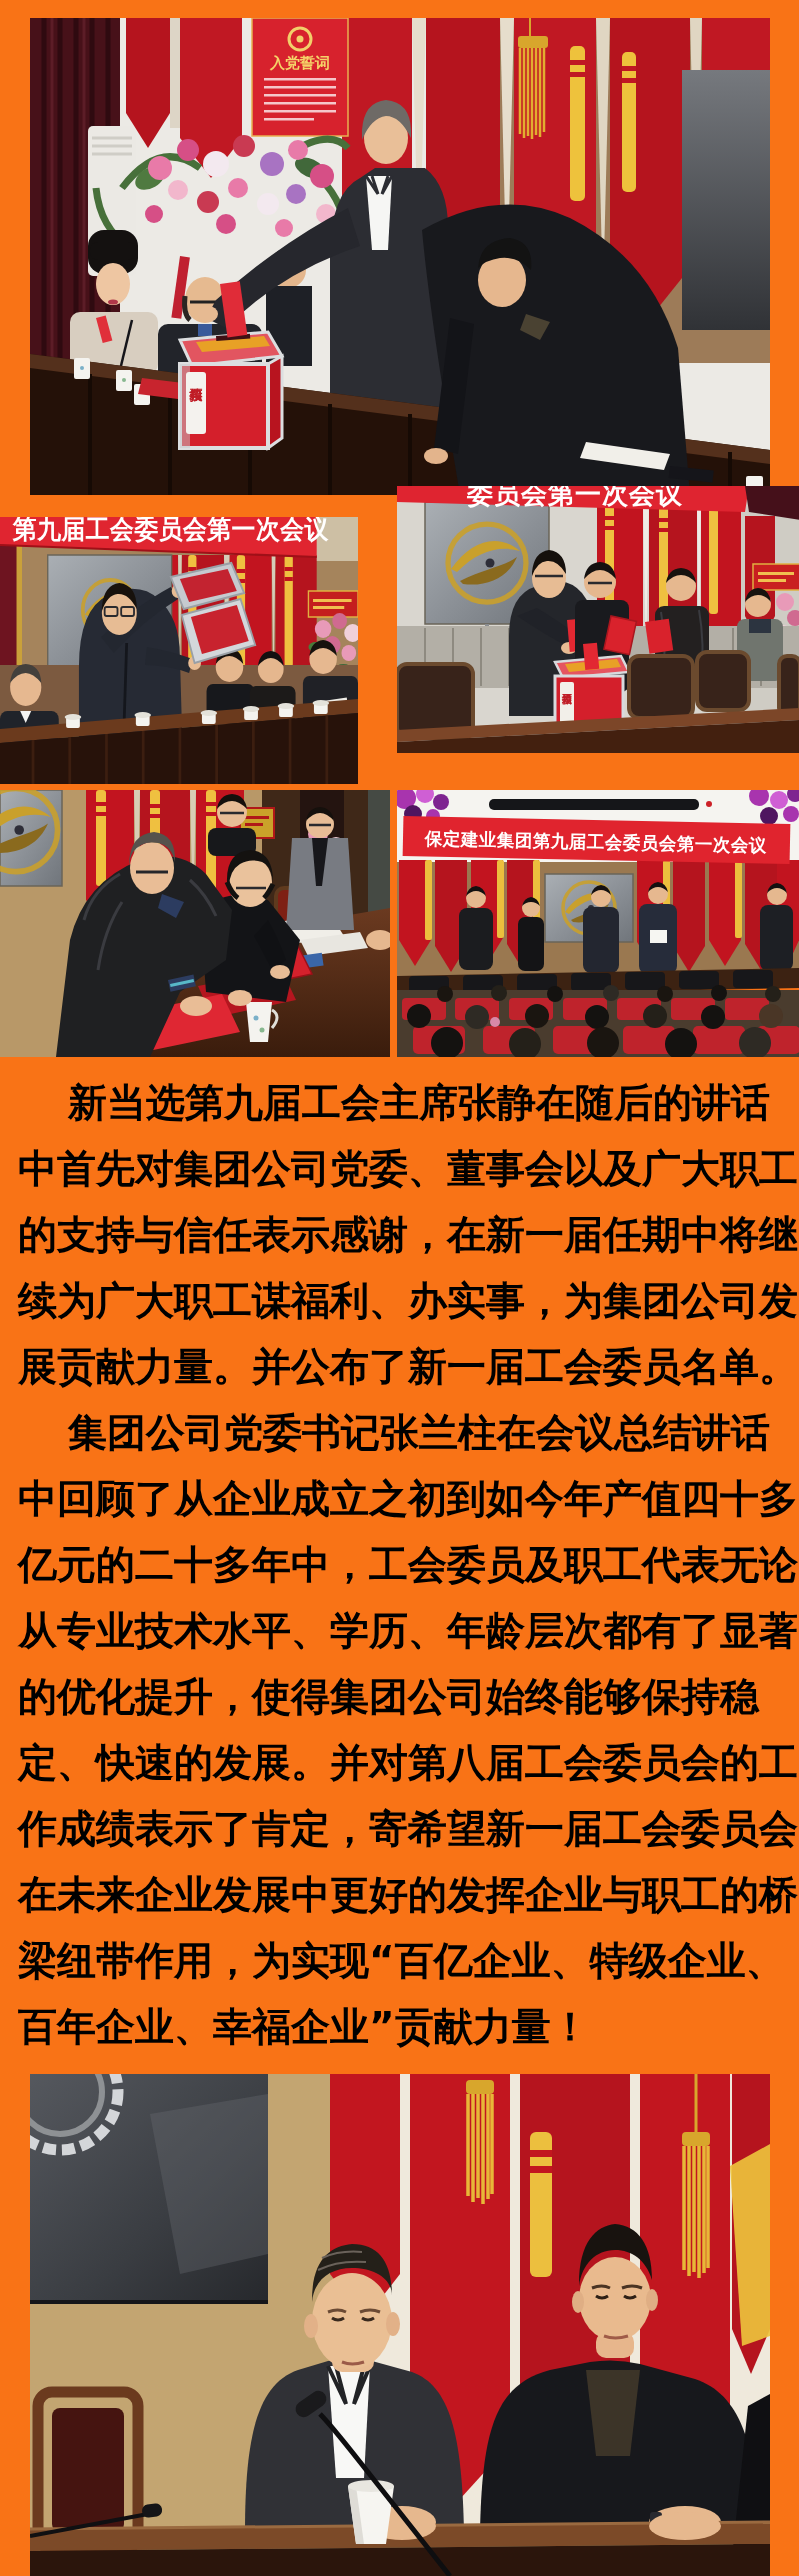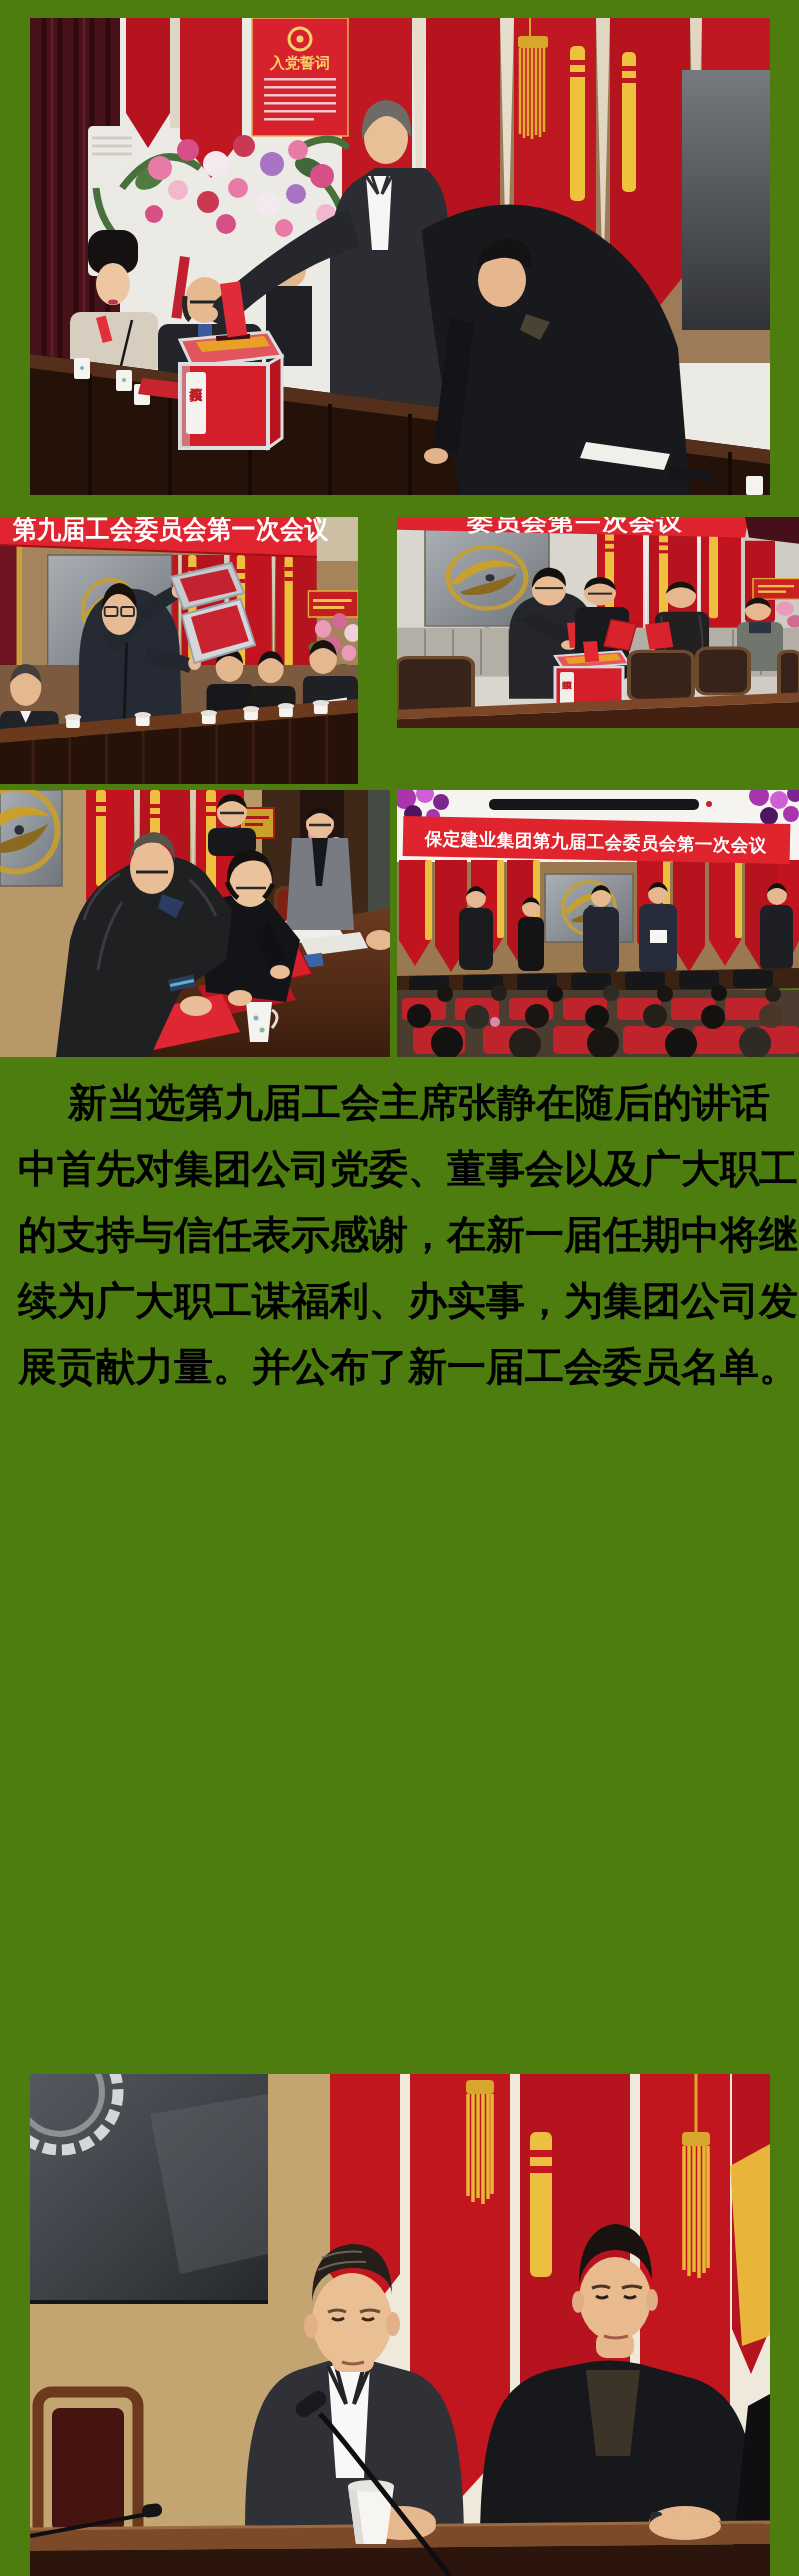--- a/index.html
+++ b/index.html
@@ -1,22 +1,22 @@
 <!DOCTYPE html>
 <html><head>
 <meta charset="utf-8">
 <style>
   html,body{margin:0;padding:0;background:#ffffff;}
-  .page{position:relative;width:800px;height:2576px;background:#4d7c0f;overflow:hidden;
+  .page{position:relative;width:800px;height:2576px;background:#f97316;overflow:hidden;
         font-family:"DejaVu Sans",sans-serif;text-decoration:underline;}
   figure.ph{position:absolute;margin:0;padding:0;overflow:hidden;}
   figure.ph svg{display:block;width:100%;height:100%;}
   .p1{left:30px;top:18px;width:740px;height:477px;}
   .p2{left:0;top:517px;width:358px;height:267px;}
-  .p3{left:397px;top:517px;width:403px;height:211px;}
+  .p3{left:397px;top:486px;width:403px;height:267px;}
   .p4{left:0;top:790px;width:390px;height:267px;}
   .p5{left:397px;top:790px;width:403px;height:267px;}
   .p6{left:30px;top:2074px;width:740px;height:502px;}
   .article-text{position:absolute;left:0;top:1070px;width:800px;padding:0 10px;box-sizing:border-box;margin-left:8px;}
   .article-text p{margin:0;font-size:39px;line-height:66px;font-weight:bold;color:#000000;
                   text-indent:50px;letter-spacing:0;
                   font-family:"DejaVu Sans",sans-serif;}
   .svgtext{font-family:"DejaVu Sans",sans-serif;font-weight:bold;}
 </style>
 </head>
@@ -640,20 +640,21 @@
             <circle cx="284" cy="254" r="16" fill="#141210"></circle>
           <circle cx="358" cy="253" r="16" fill="#2e2a24"></circle>
           <circle cx="98" cy="232" r="5" fill="#d888a8"></circle>
         </g>
       </g>
     </svg>
   </figure>
 
   <section class="article-text">
     <p>新当选第九届工会主席张静在随后的讲话中首先对集团公司党委、董事会以及广大职工的支持与信任表示感谢，在新一届任期中将继续为广大职工谋福利、办实事，为集团公司发展贡献力量。并公布了新一届工会委员名单。</p>
+    <p>集团公司党委书记张兰柱在会议总结讲话中回顾了从企业成立之初到如今年产值四十多亿元的二十多年中，工会委员及职工代表无论从专业技术水平、学历、年龄层次都有了显著的优化提升，使得集团公司始终能够保持稳定、快速的发展。并对第八届工会委员会的工作成绩表示了肯定，寄希望新一届工会委员会在未来企业发展中更好的发挥企业与职工的桥梁纽带作用，为实现“百亿企业、特级企业、百年企业、幸福企业”贡献力量！</p>
   </section>
 
   <figure class="ph p6">
     <svg viewBox="0 0 740 502" preserveAspectRatio="none">
       <defs>
         <clipPath id="p6c">
             <rect x="0" y="0" width="238" height="228"></rect>
           </clipPath>
       </defs>
       <rect x="0" y="0" width="740" height="502" fill="#c3a571"></rect>

